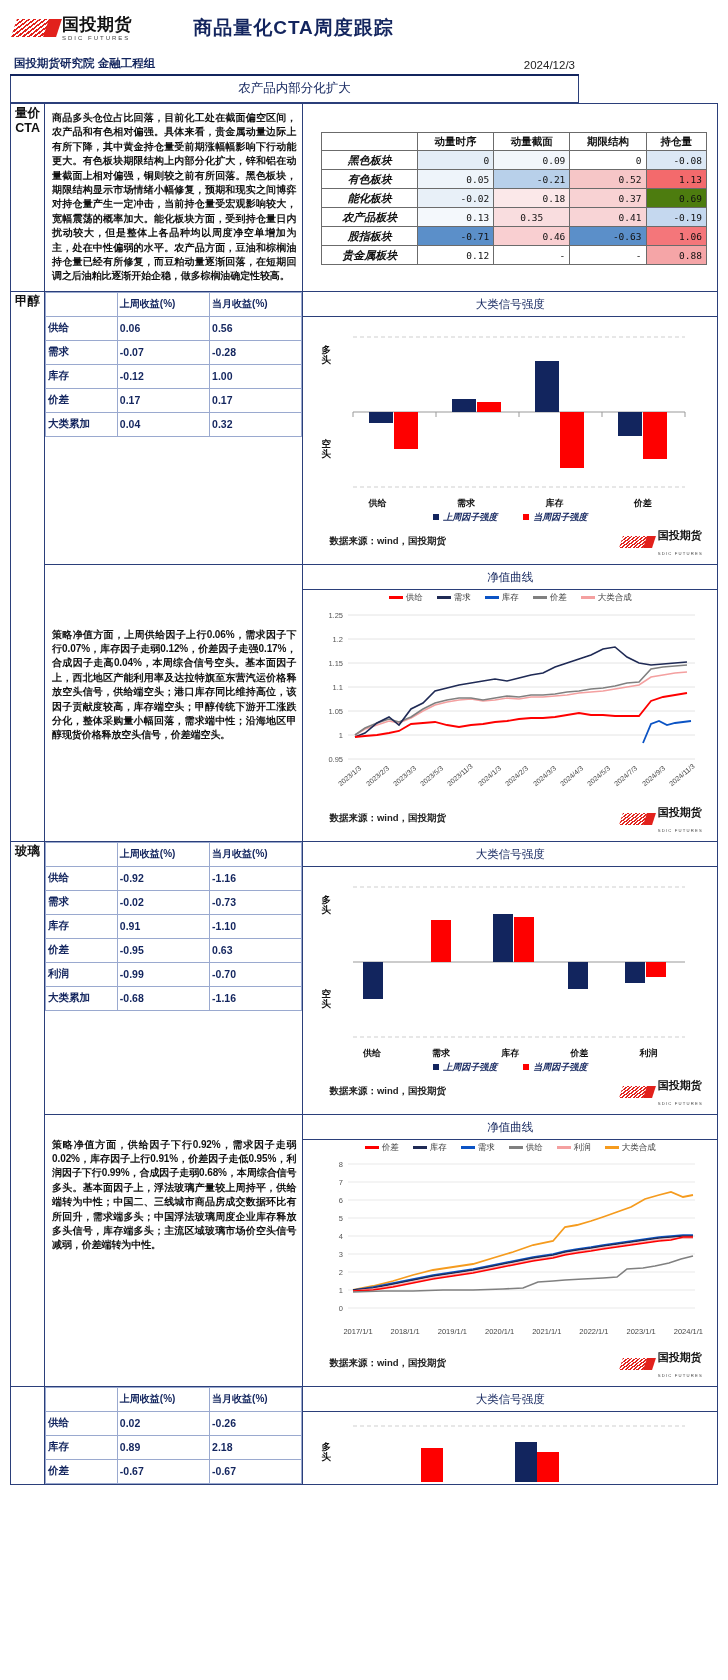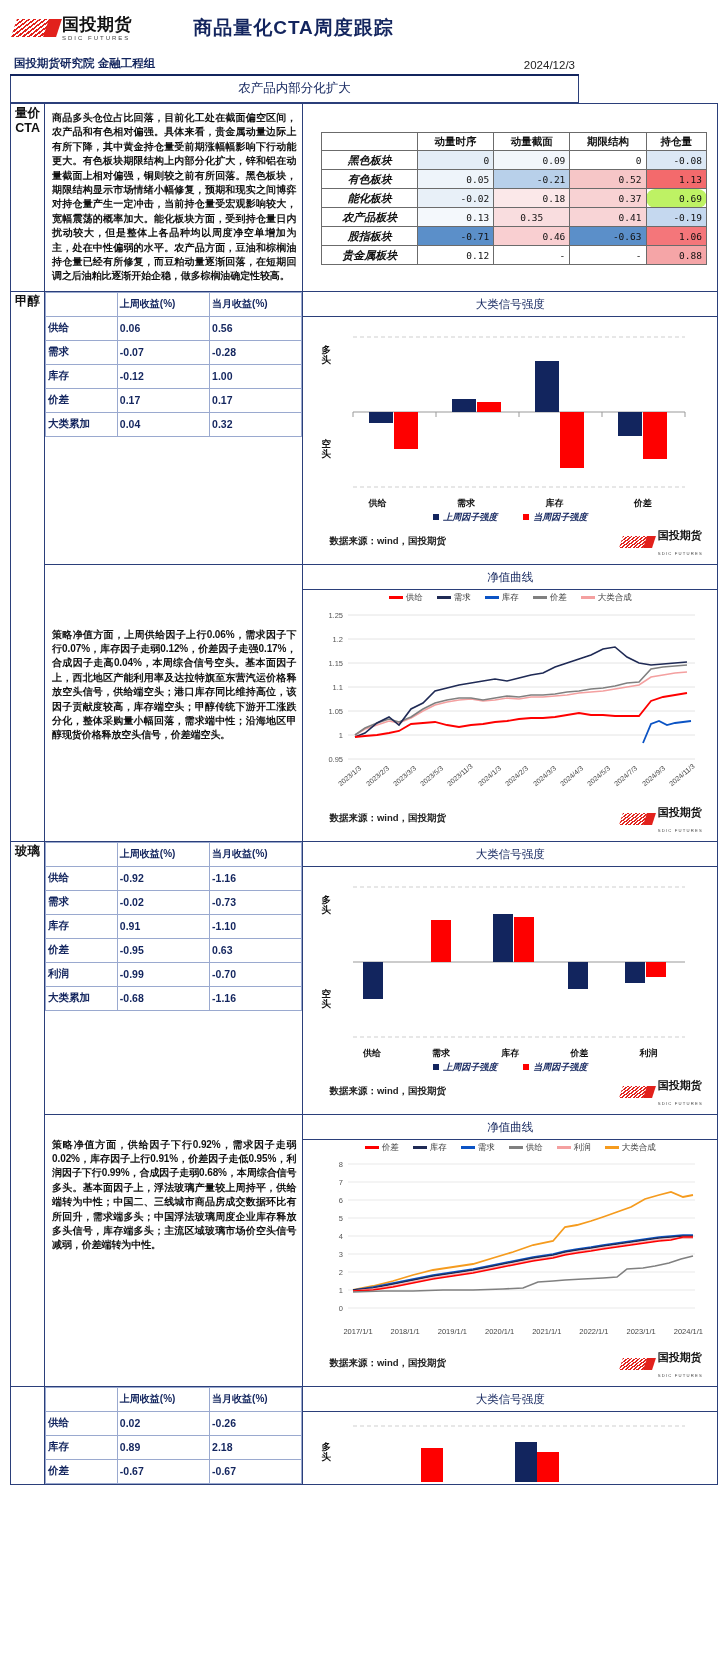--- a/index.html
+++ b/index.html
@@ -178,21 +178,21 @@
                     <td class="num" style="background: rgb(238, 244, 250);">0.05</td>
                     <td class="num" style="background: rgb(184, 208, 234);">-0.21</td>
                     <td class="num" style="background: rgb(246, 198, 199);">0.52</td>
                     <td class="num" style="background: rgb(243, 106, 108);">1.13</td>
                   </tr>
                   <tr>
                     <td class="rowh">能化板块</td>
                     <td class="num" style="background: rgb(232, 240, 248);">-0.02</td>
                     <td class="num" style="background: rgb(251, 232, 233);">0.18</td>
                     <td class="num" style="background: rgb(248, 210, 211);">0.37</td>
-                    <td class="num" style="background: #bef264; border-radius: 9px;">0.69</td>
+                    <td class="num" style="background: #4d7c0f;">0.69</td>
                   </tr>
                   <tr>
                     <td class="rowh">农产品板块</td>
                     <td class="num" style="background: rgb(244, 248, 252);">0.13</td>
                     <td class="num" style="background: rgb(249, 221, 223); text-align: center;">0.35</td>
                     <td class="num" style="background: rgb(248, 212, 214);">0.41</td>
                     <td class="num" style="background: rgb(197, 216, 239);">-0.19</td>
                   </tr>
                   <tr>
                     <td class="rowh">股指板块</td>

